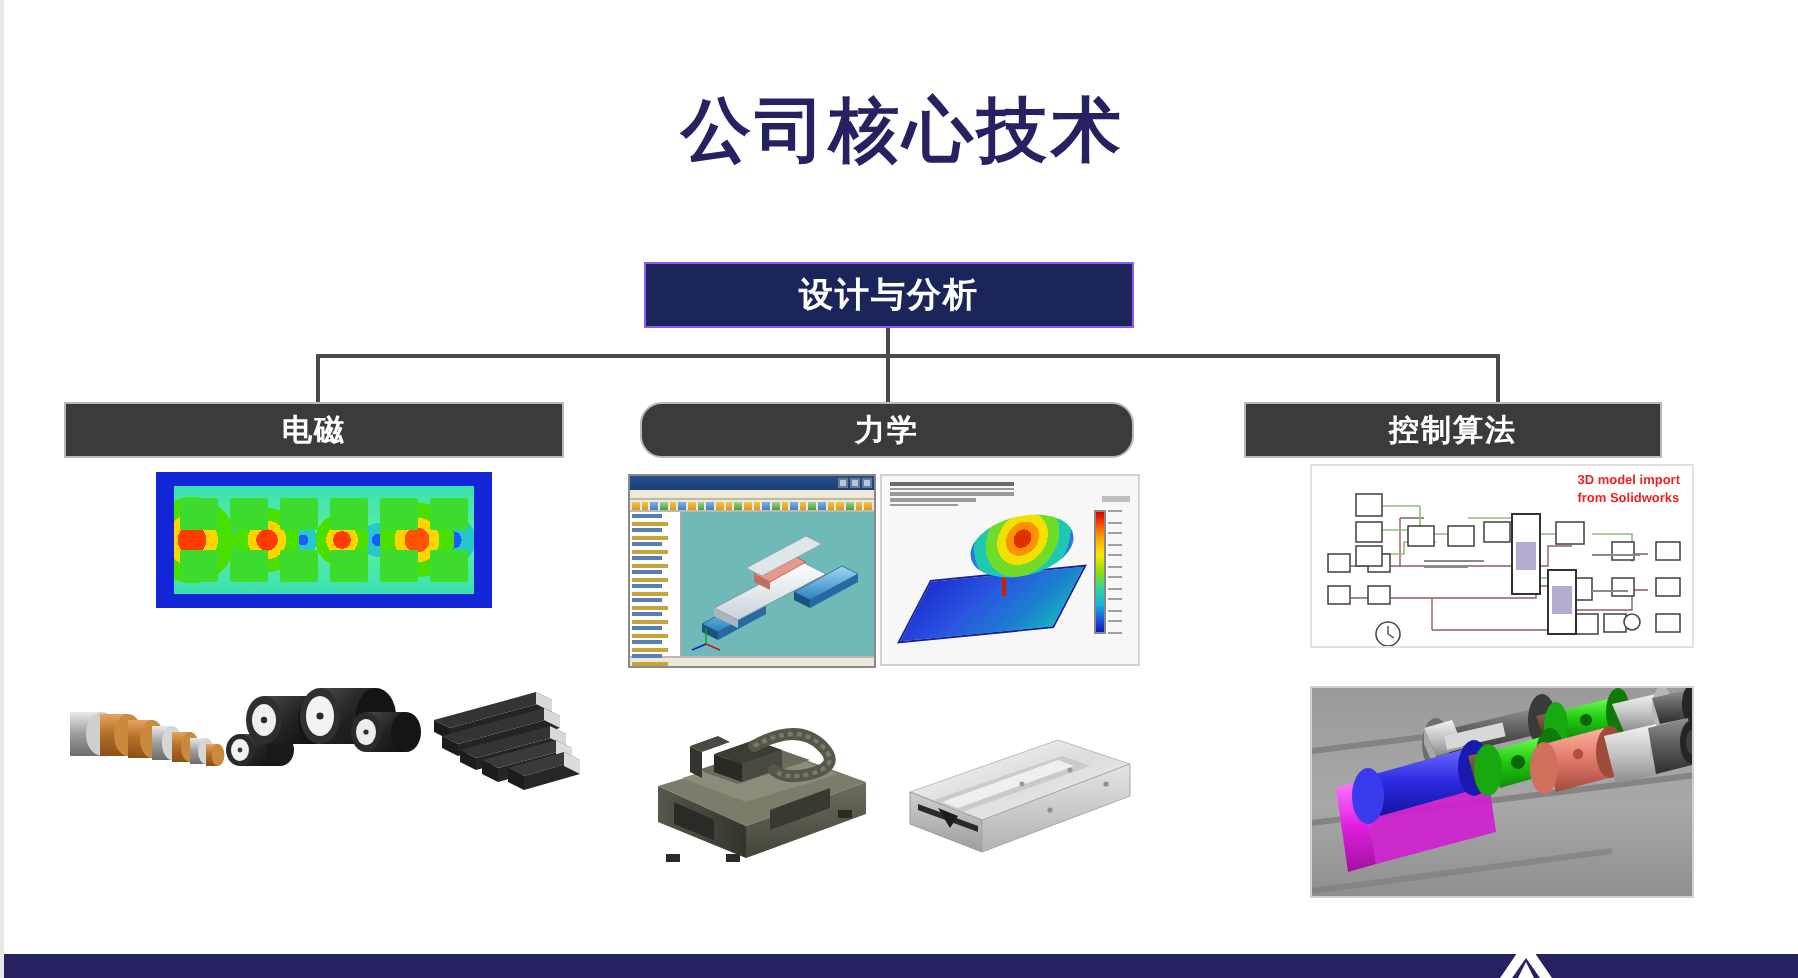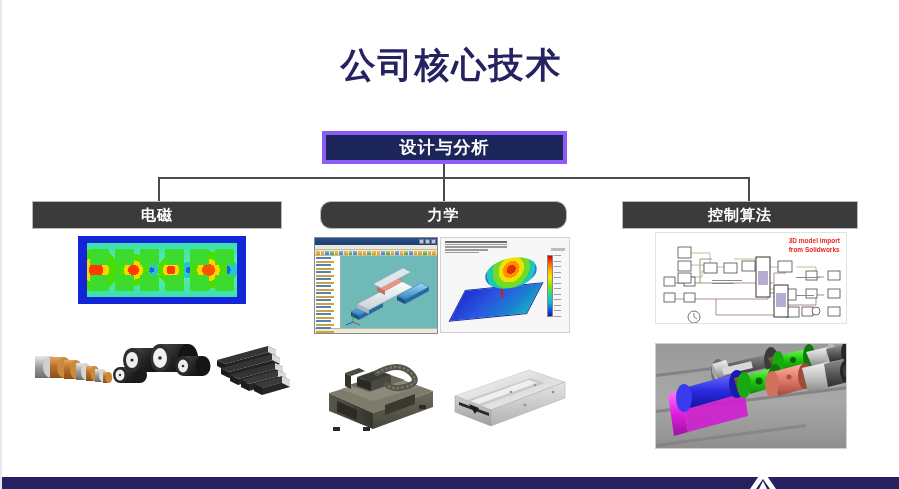--- a/index.html
+++ b/index.html
@@ -26,21 +26,21 @@
     color: #262262;
     letter-spacing: 2px;
   }
 
   
   .node-top {
     position: absolute;
     left: 320px; top: 131px;
     width: 245px; height: 33px;
     background: #1b2559;
-    border: 4px solid #8b5cf6;
+    border: 1px solid #8b5cf6;
     display: flex; align-items: center; justify-content: center;
     color: #ffffff;
     font-size: 17px;
     font-weight: bold;
     letter-spacing: 1px;
   }
 
   
   .conn { position: absolute; background: #4a4a4a; }
   .conn-stem      { left: 441px; top: 164px; width: 2px;  height: 14px; }
@@ -57,21 +57,21 @@
     border: 1px solid #b9b9b9;
     display: flex; align-items: center; justify-content: center;
     color: #ffffff;
     font-size: 15px;
     font-weight: bold;
     letter-spacing: 1px;
     top: 201px;
   }
   .cat-head.c0 { left: 30px;  width: 250px; }
   .cat-head.c1 { left: 318px; width: 247px; border-radius: 11px; }
-  .cat-head.c2 { left: 620px; width: 236px; }
+  .cat-head.c2 { left: 620px; width: 209px; }
 
   
   .media { position: absolute; overflow: hidden; }
 
   
   .fea-em {
     left: 76px; top: 236px; width: 168px; height: 68px;
     background: #1226d8;
     padding: 7px 9px;
   }

